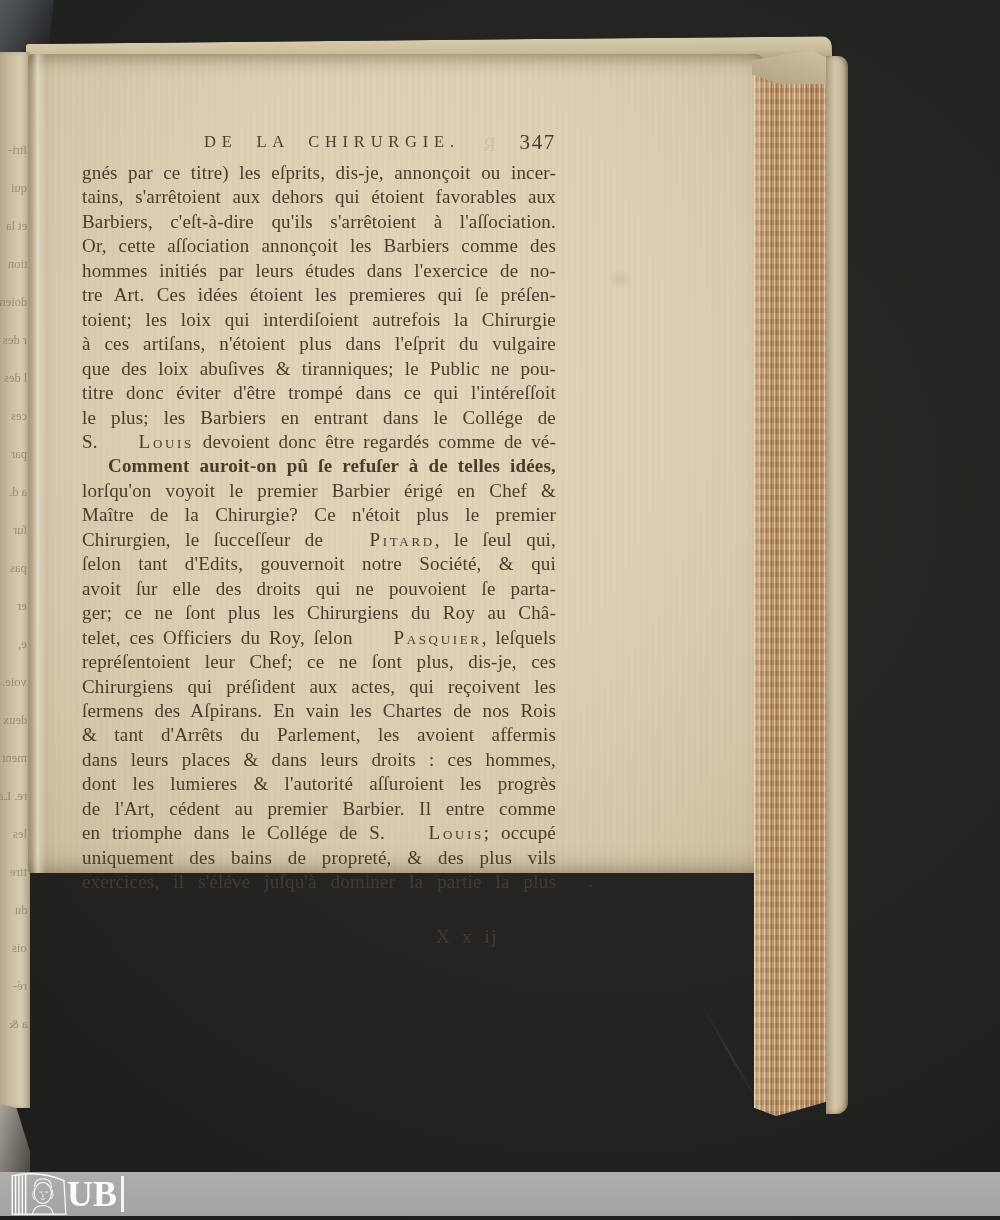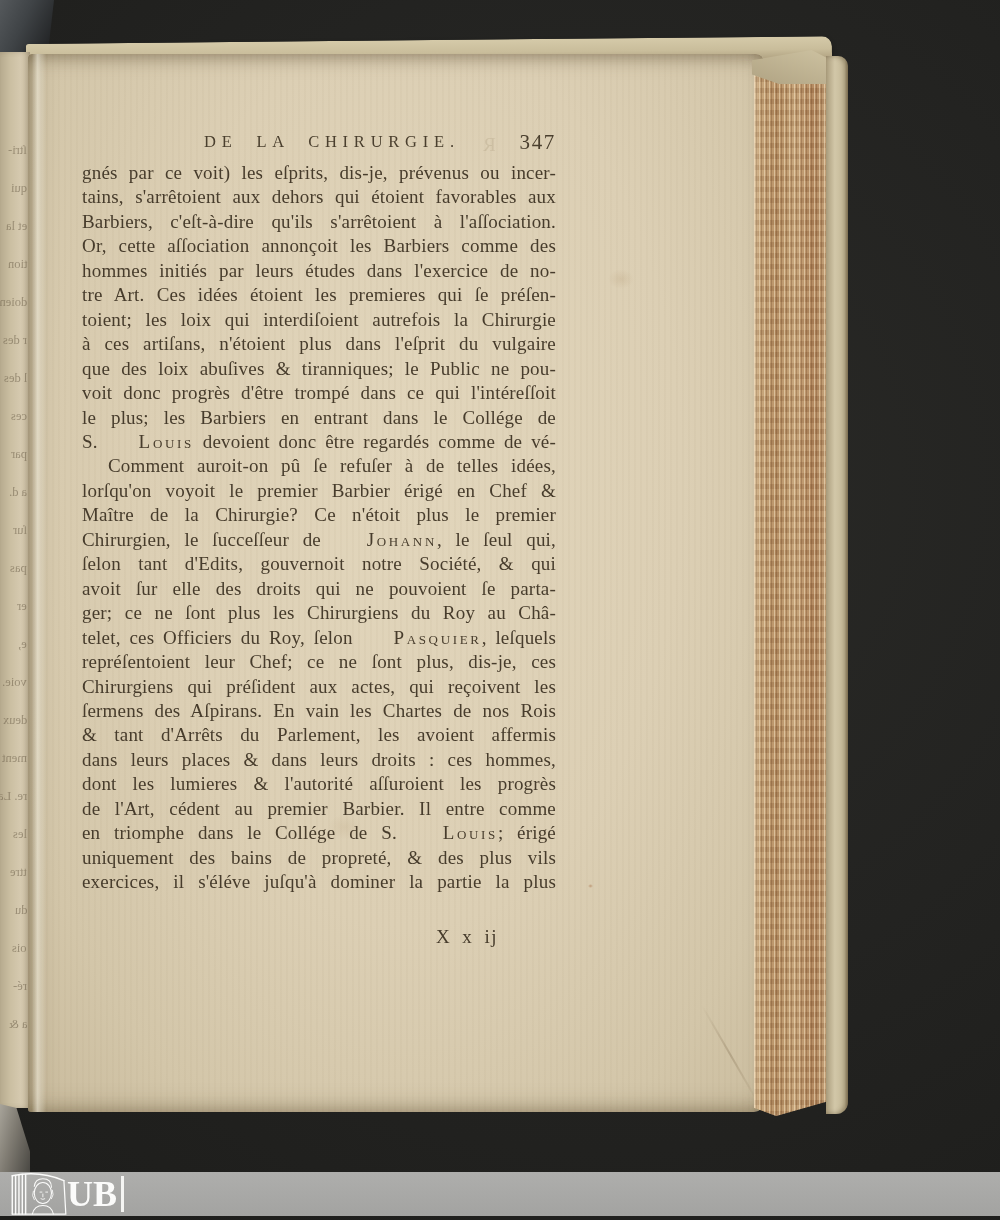--- a/index.html
+++ b/index.html
@@ -35,21 +35,21 @@
     overflow:hidden;
   }
   .frag {
     position:absolute; right:3px; font-size:12.5px; line-height:13px;
     color:#6d604a; opacity:.55; filter:blur(.4px); transform:scaleX(-1);
     white-space:nowrap;
   }
 
   
   .page {
-    position:absolute; left:28px; top:54px; width:736px; height:1058px;
+    position:absolute; left:28px; top:54px; width:736px; height:819px;
     background:
       repeating-linear-gradient(90deg, rgba(130,110,75,.04) 0 2px, rgba(0,0,0,0) 2px 6px),
       radial-gradient(ellipse at 52% 40%, #e2d6bc 0%, #dccfb4 50%, #d3c6a9 80%, #c9bb9d 100%);
     border-radius:4px 8px 10px 3px;
     box-shadow:
       inset 16px 0 22px -12px rgba(100,85,55,.5),
       inset -12px 0 18px -12px rgba(110,90,60,.45),
       inset 0 14px 20px -12px rgba(95,80,55,.55),
       inset 0 -16px 22px -14px rgba(105,90,60,.5);
   }
@@ -70,21 +70,21 @@
     opacity:.16; transform:scaleX(-1); filter:blur(.5px);
   }
 
   .text-block {
     position:absolute; top:107px; left:54px; width:474px;
     font-size:19px; line-height:24.45px; color:#473c2c;
     letter-spacing:.01em; word-spacing:.06em;
   }
   .tline { text-align:justify; text-align-last:justify; text-justify:inter-word; }
   .tline.flush { text-align-last:left; }
-  .tline.indent { text-indent:26px; }
+  .tline.indent { text-indent:26px;font-weight:bold; }
   .sc { font-variant:small-caps; letter-spacing:.14em;margin-left:32px; }
 
   .signature {
     position:absolute; top:872px; left:54px; width:474px;
     text-align:right; padding-right:58px;
     font-size:19px; color:#473c2c; letter-spacing:.08em; word-spacing:.25em;
   }
 
   .stain { position:absolute; border-radius:50%; pointer-events:none; }
   .s1 { left:580px; top:215px; width:26px; height:20px;
@@ -182,48 +182,48 @@
     <div class="fold-highlight"></div>
 
     <div class="page-header">
       <span class="running-title">DE LA CHIRURGIE.</span>
       <span class="page-number">347</span>
     </div>
 
     <div class="ghost-r">R</div>
 
     <div class="text-block" id="text-lines">
-        <div class="tline"><span>gnés par ce voit) les eſprits, dis-je, prévenus ou incer-</span></div>
+        <div class="tline"><span>gnés par ce titre) les eſprits, dis-je, annonçoit ou incer-</span></div>
         <div class="tline"><span>tains, s'arrêtoient aux dehors qui étoient favorables aux</span></div>
         <div class="tline"><span>Barbiers, c'eſt-à-dire qu'ils s'arrêtoient à l'aſſociation.</span></div>
         <div class="tline"><span>Or, cette aſſociation annonçoit les Barbiers comme des</span></div>
         <div class="tline"><span>hommes initiés par leurs études dans l'exercice de no-</span></div>
         <div class="tline"><span>tre Art. Ces idées étoient les premieres qui ſe préſen-</span></div>
         <div class="tline"><span>toient; les loix qui interdiſoient autrefois la Chirurgie</span></div>
         <div class="tline"><span>à ces artiſans, n'étoient plus dans l'eſprit du vulgaire</span></div>
         <div class="tline"><span>que des loix abuſives &amp; tiranniques; le Public ne pou-</span></div>
-        <div class="tline"><span>voit donc progrès d'être trompé dans ce qui l'intéreſſoit</span></div>
+        <div class="tline"><span>titre donc éviter d'être trompé dans ce qui l'intéreſſoit</span></div>
         <div class="tline"><span>le plus; les Barbiers en entrant dans le Collége de</span></div>
         <div class="tline"><span>S. </span><span class="sc">Louis</span><span> devoient donc être regardés comme de vé-</span></div>
         <div class="tline indent"><span>Comment auroit-on pû ſe refuſer à de telles idées,</span></div>
         <div class="tline"><span>lorſqu'on voyoit le premier Barbier érigé en Chef &amp;</span></div>
         <div class="tline"><span>Maître de la Chirurgie? Ce n'étoit plus le premier</span></div>
-        <div class="tline"><span>Chirurgien, le ſucceſſeur de </span><span class="sc">Johann</span><span>, le ſeul qui,</span></div>
+        <div class="tline"><span>Chirurgien, le ſucceſſeur de </span><span class="sc">Pitard</span><span>, le ſeul qui,</span></div>
         <div class="tline"><span>ſelon tant d'Edits, gouvernoit notre Société, &amp; qui</span></div>
         <div class="tline"><span>avoit ſur elle des droits qui ne pouvoient ſe parta-</span></div>
         <div class="tline"><span>ger; ce ne ſont plus les Chirurgiens du Roy au Châ-</span></div>
         <div class="tline"><span>telet, ces Officiers du Roy, ſelon </span><span class="sc">Pasquier</span><span>, leſquels</span></div>
         <div class="tline"><span>repréſentoient leur Chef; ce ne ſont plus, dis-je, ces</span></div>
         <div class="tline"><span>Chirurgiens qui préſident aux actes, qui reçoivent les</span></div>
         <div class="tline"><span>ſermens des Aſpirans. En vain les Chartes de nos Rois</span></div>
         <div class="tline"><span>&amp; tant d'Arrêts du Parlement, les avoient affermis</span></div>
         <div class="tline"><span>dans leurs places &amp; dans leurs droits : ces hommes,</span></div>
         <div class="tline"><span>dont les lumieres &amp; l'autorité aſſuroient les progrès</span></div>
         <div class="tline"><span>de l'Art, cédent au premier Barbier. Il entre comme</span></div>
-        <div class="tline"><span>en triomphe dans le Collége de S. </span><span class="sc">Louis</span><span>; érigé</span></div>
+        <div class="tline"><span>en triomphe dans le Collége de S. </span><span class="sc">Louis</span><span>; occupé</span></div>
         <div class="tline"><span>uniquement des bains de propreté, &amp; des plus vils</span></div>
         <div class="tline"><span>exercices, il s'éléve juſqu'à dominer la partie la plus</span></div>
       </div>
 
     <div class="signature">X x ij</div>
 
     <div class="stain s1"></div>
     <div class="stain s2"></div>
     <div class="stain s3"></div>
     <div class="crease"></div>

